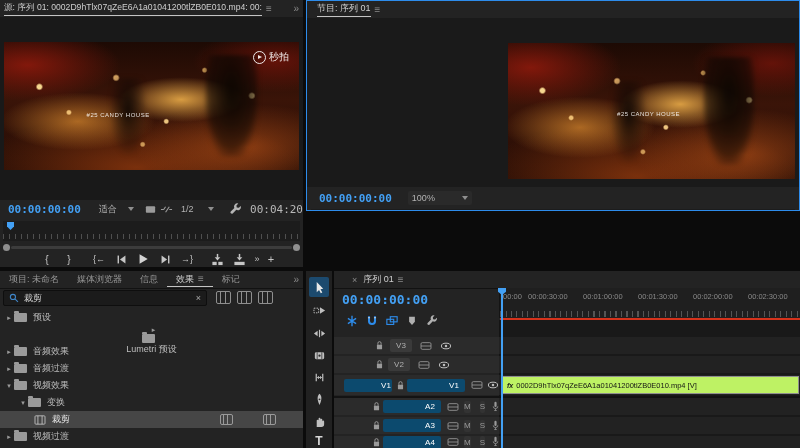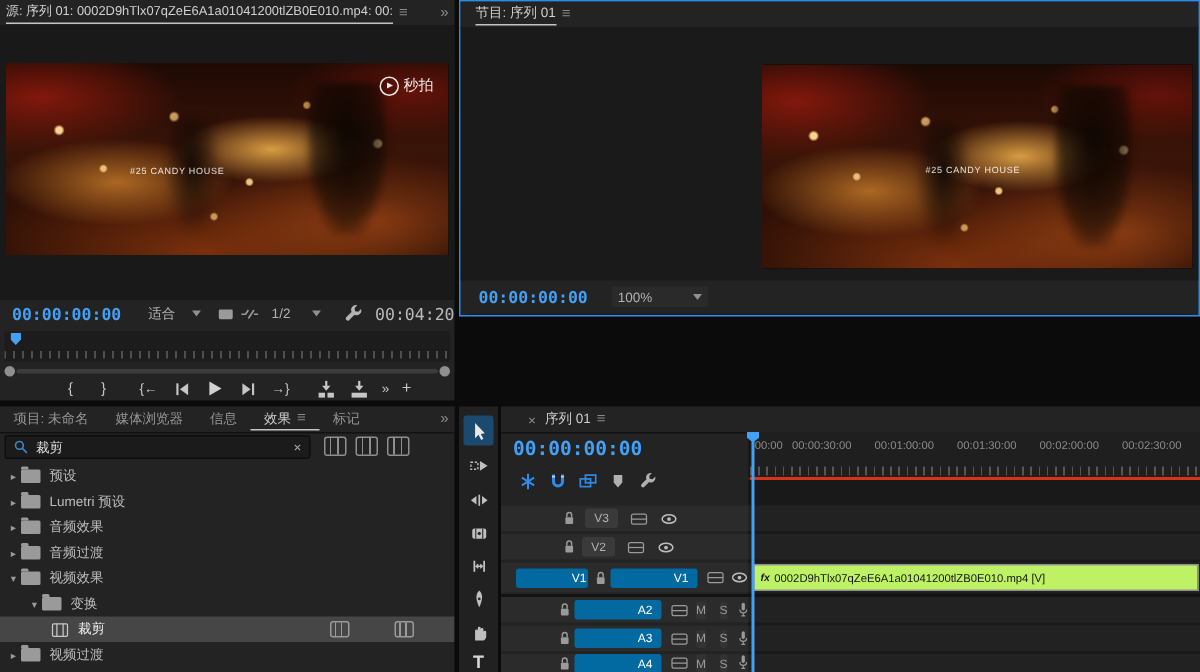--- a/index.html
+++ b/index.html
@@ -78,21 +78,21 @@
   .fxbadge{width:11px;height:9px;border:1px solid #9a9a9a;border-radius:2px;
     background:linear-gradient(90deg,transparent 2px,#9a9a9a 2px 3px,transparent 3px 6px,#9a9a9a 6px 7px,transparent 7px);}
   
   .tool{position:absolute;left:3px;width:20px;height:20px;display:flex;align-items:center;justify-content:center;}
   .tool.active{background:#1c4a6e;border-radius:2px;}
   
   .thr{position:absolute;left:0;width:165px;background:#2b2b2b;display:flex;align-items:center;}
   .lane{position:absolute;left:165px;width:301px;background:#222222;}
   .tname{width:22px;height:13px;background:#3a3a3a;color:#b0b0b0;font-size:8px;border-radius:2px;
          display:flex;align-items:center;justify-content:center;flex:0 0 auto;}
-  .tname.blue,.patch{background:#0369a1;color:#fff;padding-left:36px;}
+  .tname.blue,.patch{background:#0c4a6e;color:#fff;padding-left:36px;}
   .patch{width:22px;height:13px;font-size:8px;border-radius:2px;display:flex;align-items:center;justify-content:center;}
   .msbox{width:12px;height:12px;display:flex;align-items:center;justify-content:center;
          font-size:8px;color:#9a9a9a;background:#333;border-radius:2px;}
   .rlabel{position:absolute;top:4px;font-size:7.5px;color:#8a8a8a;white-space:nowrap;}
 </style>
 </head>
 <body>
 
 <div id="screen">
 
@@ -309,21 +309,21 @@
     </div>
     <span class="badgebox" style="left:216px;"></span>
     <span class="badgebox" style="left:237px;"></span>
     <span class="badgebox" style="left:258px;"></span>
 
     <div class="trow" style="top:38px;">
       <span class="twirl" style="margin-left:4px;">▸</span>
       <span class="folder"></span>
       <span>预设</span>
     </div>
-    <div class="trow" style="top:55px;">
+    <div class="trow" style="top:55px;flex-direction:column;">
       <span class="twirl" style="margin-left:4px;">▸</span>
       <span class="folder"></span>
       <span>Lumetri 预设</span>
     </div>
     <div class="trow" style="top:72px;">
       <span class="twirl" style="margin-left:4px;">▸</span>
       <span class="folder"></span>
       <span>音频效果</span>
     </div>
     <div class="trow" style="top:89px;">

